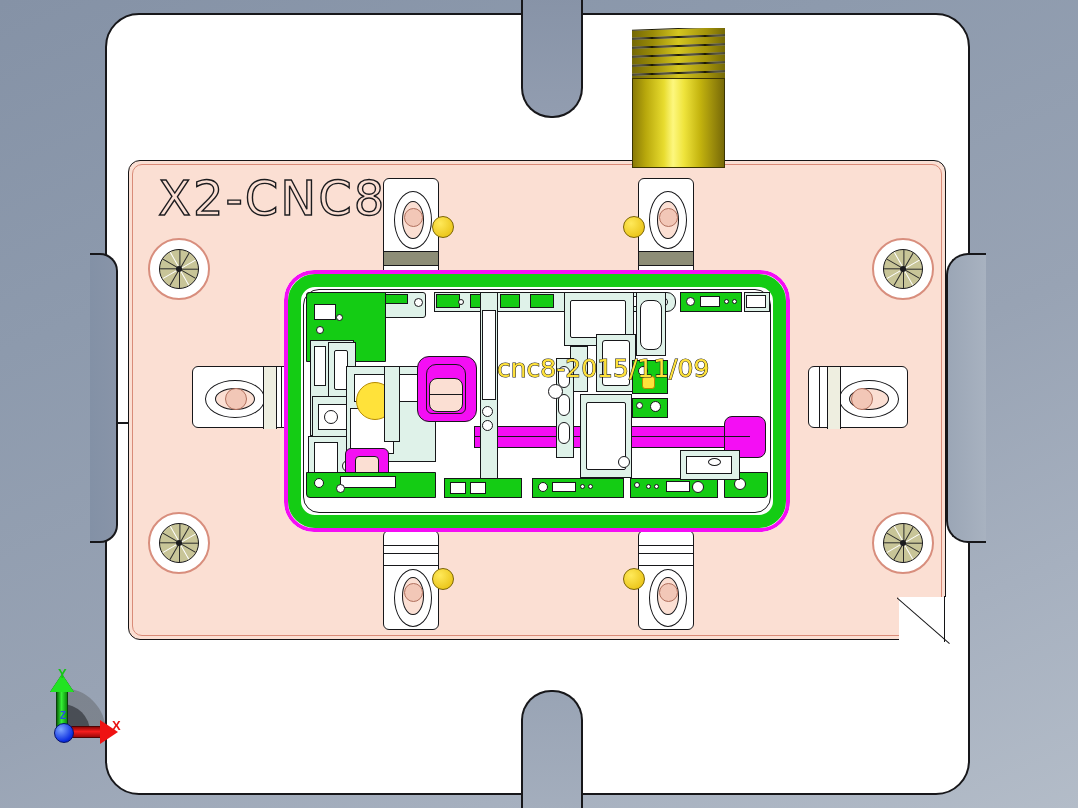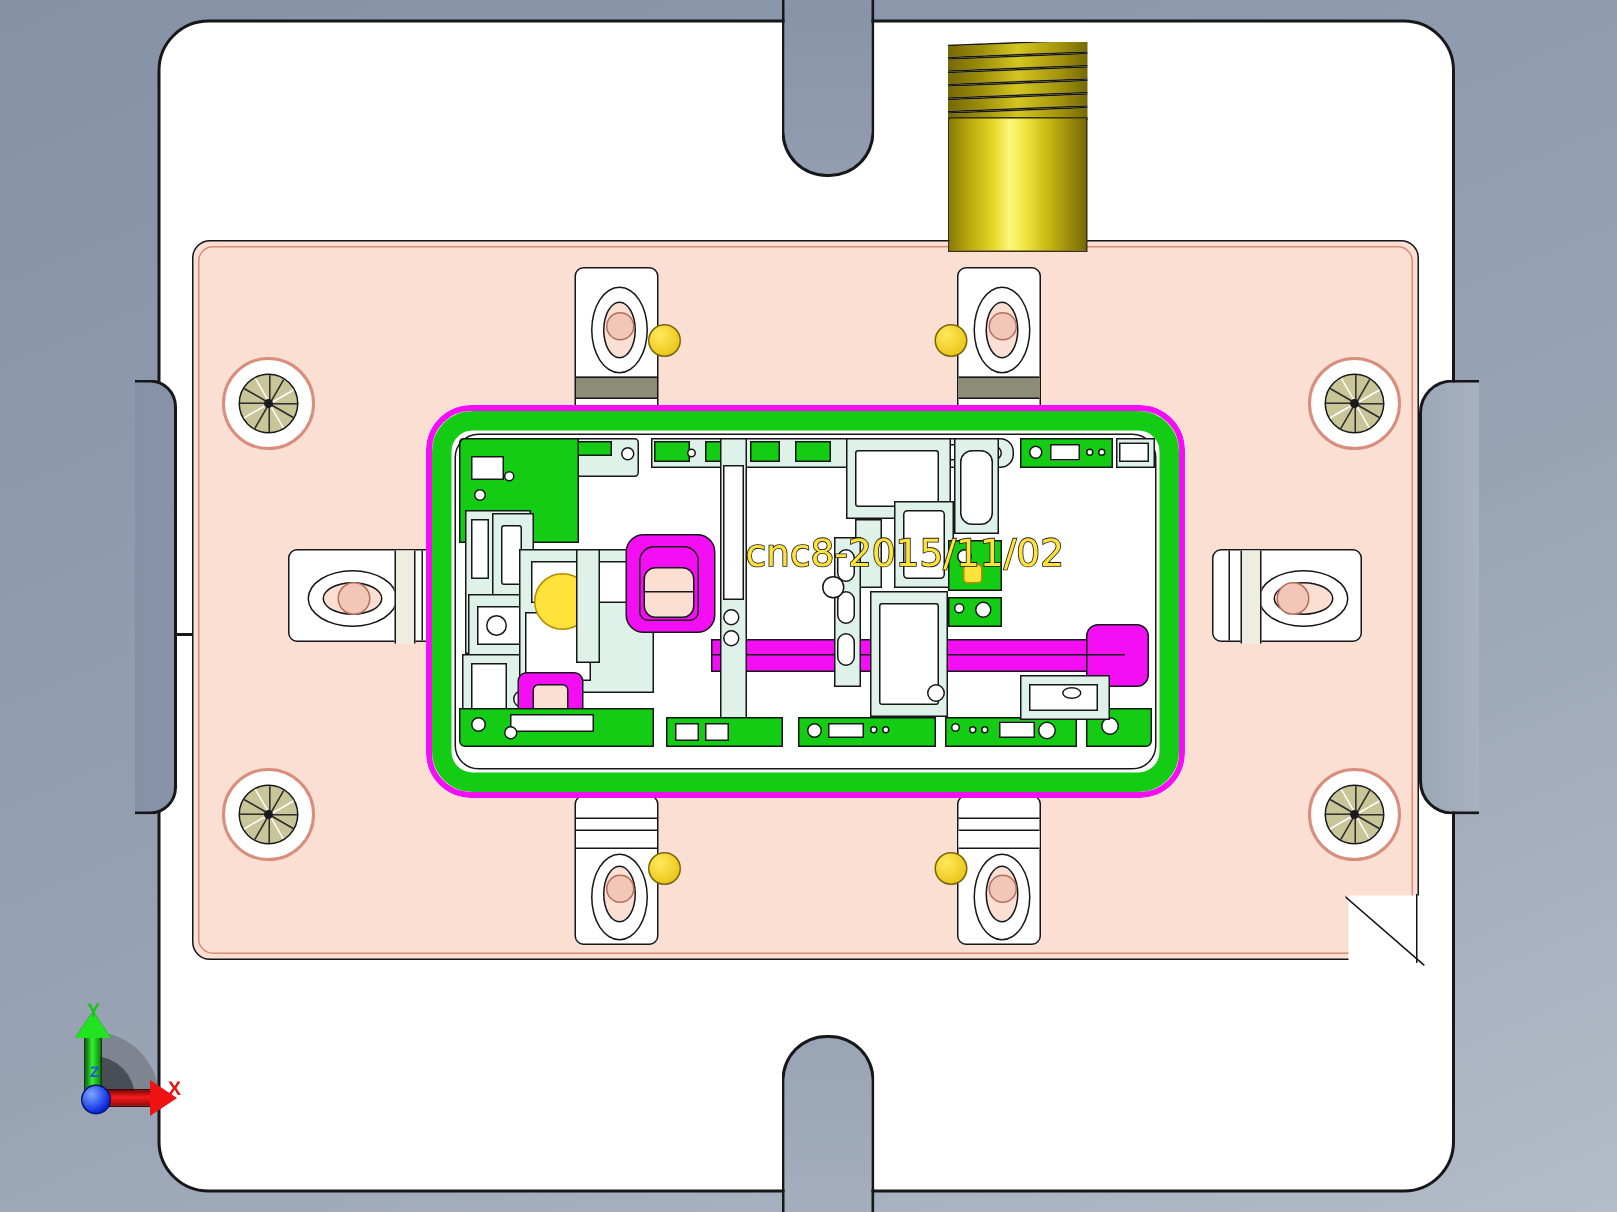--- a/index.html
+++ b/index.html
@@ -240,20 +240,21 @@
   <div class="notch notch-right"></div>
   <div class="notch notch-left"></div>
 
   <div class="pinkplate"></div>
   <div style="position:absolute;left:899px;top:597px;width:50px;height:46px;background:#ffffff;"></div>
   <div style="position:absolute;left:897px;top:596px;width:54px;height:50px;overflow:hidden;">
     <div style="position:absolute;left:-6px;top:-4px;width:78px;height:0;border-top:1.6px solid #141416;transform:rotate(41deg);transform-origin:left top;"></div>
   </div>
   <div style="position:absolute;left:944px;top:596px;width:0;height:46px;border-left:1.6px solid #141416;"></div>
 
+  <div class="title-text">X2-CNC8</div>
 
   <div class="screw" style="left:148px;top:238px;">
     <div class="inner">
       <i style="transform:rotate(0deg)"></i>
         <i style="transform:rotate(30deg)"></i>
       <i class="lite" style="transform:rotate(60deg)"></i>
         <i style="transform:rotate(90deg)"></i>
       <i style="transform:rotate(120deg)"></i>
         <i class="lite" style="transform:rotate(150deg)"></i>
       <i style="transform:rotate(180deg)"></i>
@@ -489,21 +490,21 @@
     <div class="dot" style="left:408px;top:211px;width:12px;height:12px;"></div>
     <div class="greenbit" style="left:440px;top:202px;width:44px;height:26px;border-radius:0 0 4px 0;"></div>
     <div class="dot" style="left:450px;top:208px;width:12px;height:12px;"></div>
     <div class="mint" style="left:396px;top:180px;width:60px;height:30px;"></div>
     <div class="whitebit" style="left:402px;top:186px;width:46px;height:18px;"></div>
     <div class="dot" style="left:424px;top:188px;width:13px;height:8px;border-radius:50%;"></div>
 
     <div class="ph-outline"></div>
   </div>
 
-  <div class="date-text">cnc8-2015/11/02</div>
+  <div class="date-text">cnc8-2015/11/09</div>
 
   <div class="triad">
     <div class="arc"></div>
     <div class="arc2"></div>
     <div class="axis-y"></div>
     <div class="tip-y"></div>
     <div class="axis-x"></div>
     <div class="tip-x"></div>
     <div class="origin"></div>
     <div class="lbl lbl-y">Y</div>

